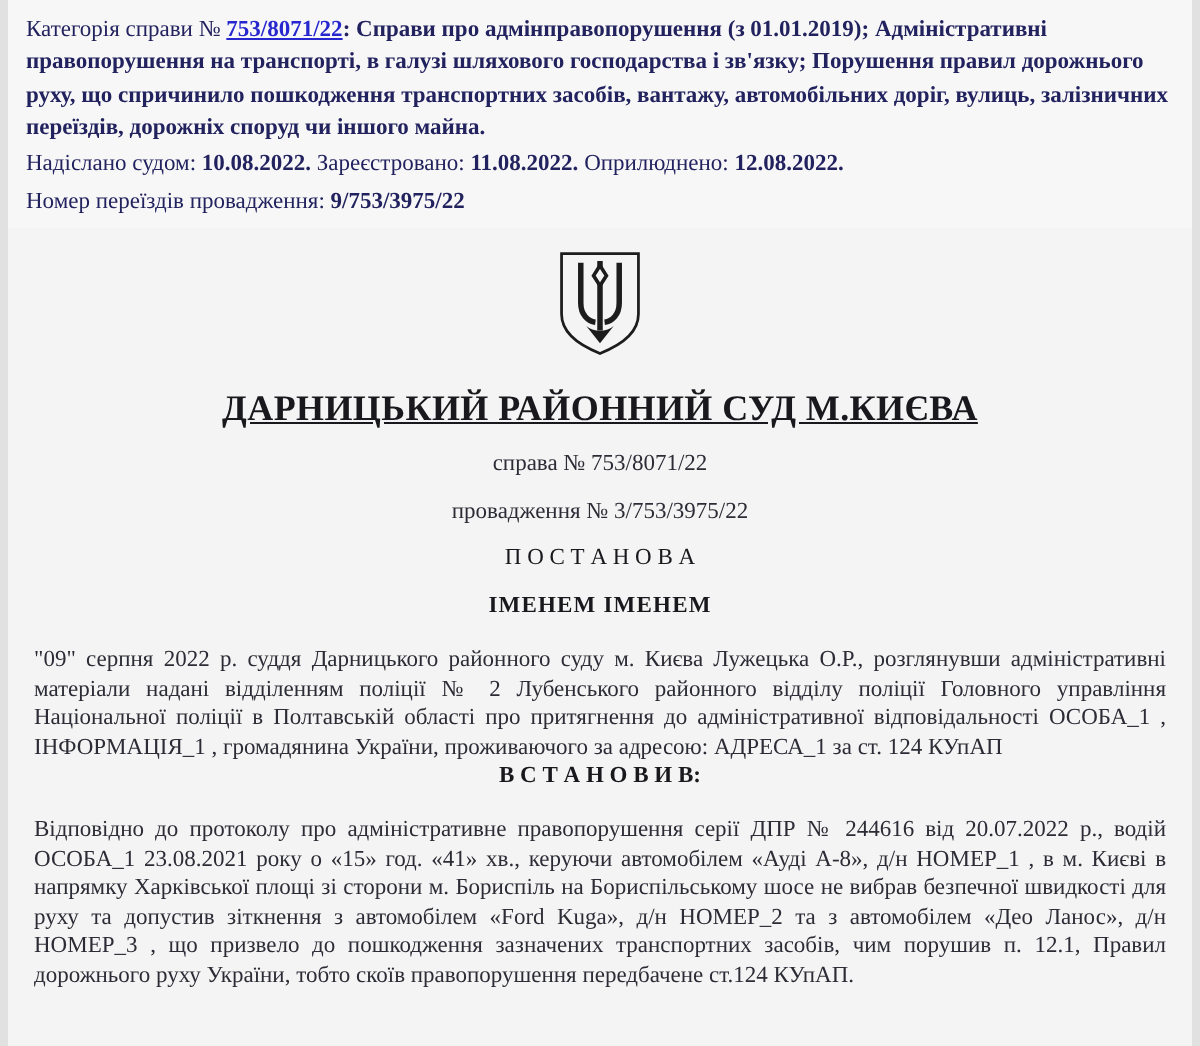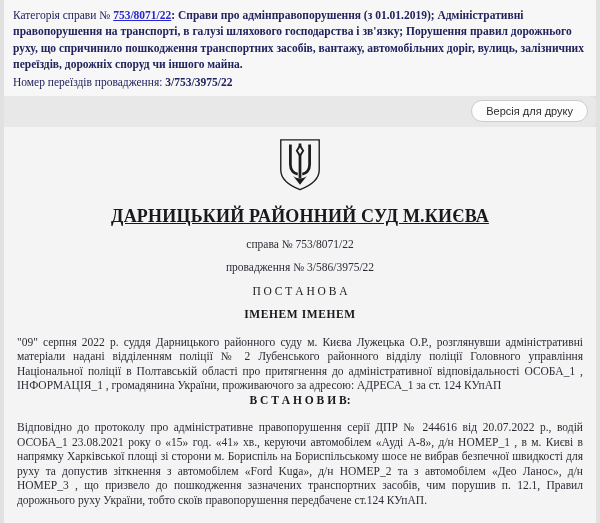--- a/index.html
+++ b/index.html
@@ -39,26 +39,24 @@
   .body-par{text-align:justify; margin-top:13px;}
   .established{ text-align:center; font-weight:bold; color:#18181d; }
 </style>
 </head>
 <body>
 
 <div class="page">
 
   <div class="meta-section">
     <p class="category-line"><span>Категорія справи № </span><a class="case-link">753/8071/22</a><b>: Справи про адмінправопорушення (з 01.01.2019); Адміністративні правопорушення на транспорті, в галузі шляхового господарства і зв'язку; Порушення правил дорожнього руху, що спричинило пошкодження транспортних засобів, вантажу, автомобільних доріг, вулиць, залізничних переїздів, дорожніх споруд чи іншого майна.</b></p>
-    <p class="proceeding-line"><span>Номер переїздів провадження: </span><b>3/753/3975/22</b></p>
+    <p class="dates-line"><span>Надіслано судом: </span><b>10.08.2022.</b><span> Зареєстровано: </span><b>11.08.2022.</b><span> Оприлюднено: </span><b>12.08.2022.</b></p>
+    <p class="proceeding-line"><span>Номер переїздів провадження: </span><b>9/753/3975/22</b></p>
   </div>
 
-  <div class="toolbar-band">
-    <button class="print-btn">Версія для друку</button>
-  </div>
 
   <div class="document">
 
     <div class="emblem-wrap">
       <span>
         <svg viewBox="0 0 100 118" width="46" height="54" aria-hidden="true">
           <path d="M8,4 H92 V70 C92,91 73,104 50,113 C27,104 8,91 8,70 Z" fill="none" stroke="#1c1c1c" stroke-width="3"></path>
           <g stroke="#1c1c1c" stroke-width="6" fill="none">
             <path d="M29,14 V58 C29,71 37,78 45,79"></path>
             <path d="M71,14 V58 C71,71 63,78 55,79"></path>
@@ -67,21 +65,21 @@
           <path d="M50,17 L43,28 L50,39 L57,28 Z" fill="#f4f4f4" stroke="#1c1c1c" stroke-width="4"></path>
           <path d="M35,83 C42,90 58,90 65,83 L50,102 Z" fill="#1c1c1c"></path>
         </svg>
       </span>
     </div>
 
     <h1 class="court-name">ДАРНИЦЬКИЙ РАЙОННИЙ СУД М.КИЄВА</h1>
 
     <div class="right-lines">
       <p>справа № 753/8071/22</p>
-      <p>провадження № 3/586/3975/22</p>
+      <p>провадження № 3/753/3975/22</p>
     </div>
 
     <p class="doc-title">П О С Т А Н О В А</p>
     <p class="doc-subtitle">ІМЕНЕМ ІМЕНЕМ</p>
 
     <p class="body-par">"09" серпня 2022 р. суддя Дарницького районного суду м. Києва Лужецька О.Р., розглянувши адміністративні матеріали надані відділенням поліції № 2 Лубенського районного відділу поліції Головного управління Національної поліції в Полтавській області про притягнення до адміністративної відповідальності ОСОБА_1 , ІНФОРМАЦІЯ_1 , громадянина України, проживаючого за адресою: АДРЕСА_1 за ст. 124 КУпАП</p>
 
     <p class="established">В С Т А Н О В И В:</p>
 
     <p class="body-par">Відповідно до протоколу про адміністративне правопорушення серії ДПР № 244616 від 20.07.2022 р., водій ОСОБА_1 23.08.2021 року о «15» год. «41» хв., керуючи автомобілем «Ауді А-8», д/н НОМЕР_1 , в м. Києві  в напрямку Харківської площі зі сторони м. Бориспіль на Бориспільському шосе не вибрав безпечної швидкості для руху та допустив зіткнення з автомобілем «Ford Kuga», д/н НОМЕР_2 та з автомобілем «Део Ланос», д/н НОМЕР_3 , що призвело до пошкодження зазначених транспортних засобів, чим порушив п. 12.1, Правил дорожнього руху України, тобто скоїв правопорушення передбачене ст.124 КУпАП.</p>

